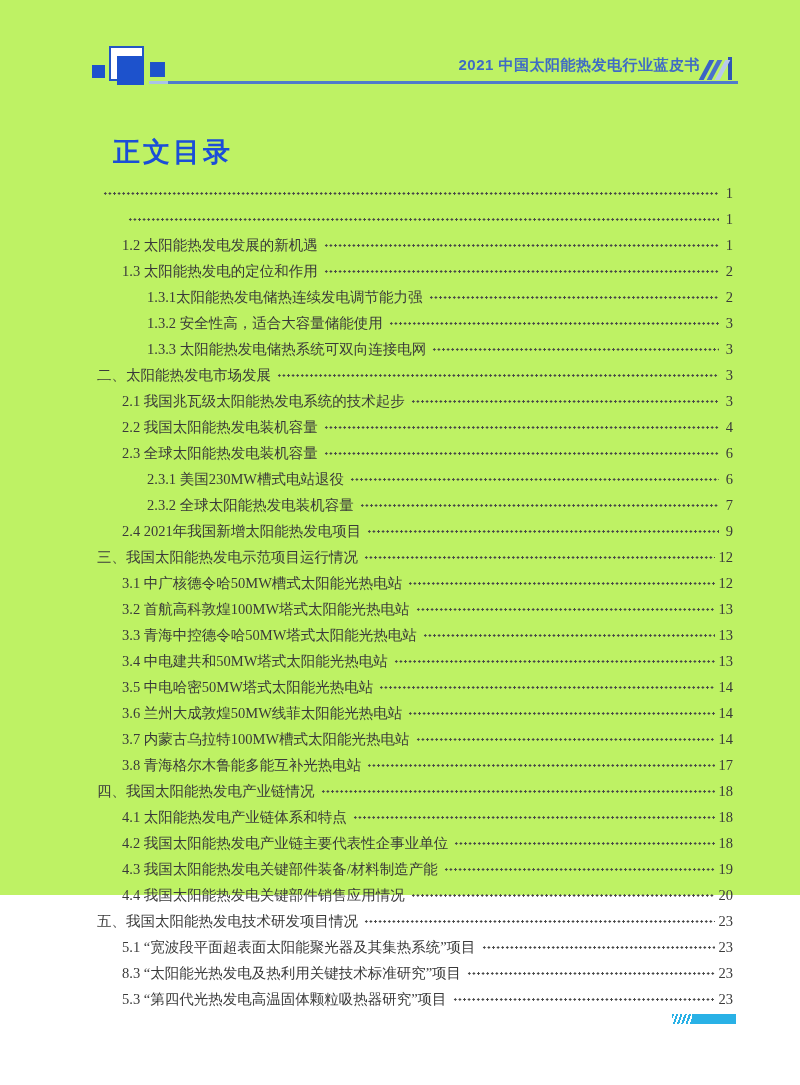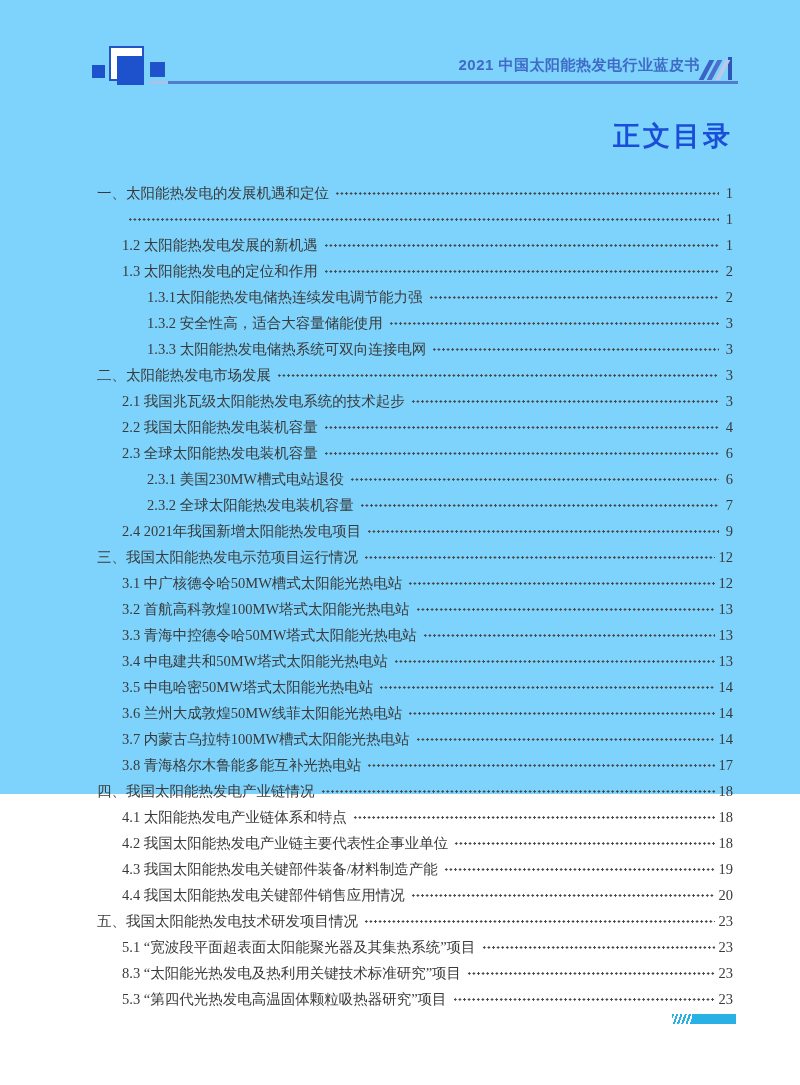--- a/index.html
+++ b/index.html
@@ -3,21 +3,21 @@
 <meta charset="utf-8">
 <style>
   html, body { margin: 0; padding: 0; }
   body {
     width: 800px; height: 1085px;
     background: #ffffff;
     font-family: "Liberation Serif", "DejaVu Serif", serif;
     position: relative;
     overflow: hidden;
   }
-  .page { position: absolute; inset: 0; width: 800px; height: 794px; background: #7dd3fc; }
+  .page { position: absolute; inset: 0; width: 800px; height: 895px; background: #bef264; }
 
   
   .logo-sq { position: absolute; display: block; }
   .sq-small-left  { left: 92px;  top: 65px; width: 13px; height: 13px; background: #1d52cc; }
   .sq-outline     { left: 109px; top: 46px; width: 31px; height: 31px; border: 2px solid #2356c4; background: #ffffff; }
   .sq-filled-big  { left: 117px; top: 56px; width: 27px; height: 29px; background: #1d52cc; }
   .sq-small-right { left: 150px; top: 62px; width: 13px; height: 13px; background: #1d52cc; border: 1px solid #2356c4; }
 
   .header-rule-light { position: absolute; left: 149px; top: 81px; width: 19px; height: 3px; background: #a9c3e8; }
   .header-rule { position: absolute; left: 168px; top: 81px; width: 570px; height: 3px; background: #4f7ccb; }
@@ -32,21 +32,21 @@
   .slashes { position: absolute; left: 704px; top: 57px; height: 23px; display: flex; align-items: flex-end; }
   .sl { display: inline-block; width: 5px; height: 20px; margin-right: 3px; transform: skewX(-28deg); }
   .sl1 { background: #3a63c5; }
   .sl2 { background: #4a70cc; }
   .sl3 { background: #b9c9ec; }
   .sl-bar { display: inline-block; width: 4px; height: 23px; background: #2f55b5; }
 
   
   .doc-title {
     position: absolute; top: 118px; left: 97px; width: 636px;
-    margin: 0; text-align: right;
+    margin: 16px; text-align: left;
     font-family: "Liberation Sans", "DejaVu Sans", sans-serif;
     font-size: 27px; font-weight: 700; letter-spacing: 3px;
     color: #1b4ed8;
   }
 
   
   .toc { position: absolute; top: 180px; left: 97px; right: 67px; }
   .toc-row {
     display: flex; align-items: center; height: 26px;
     font-size: 14.5px; color: #3a3a3a; cursor: pointer;
@@ -93,21 +93,20 @@
         <i class="sl-bar"></i>
     </div>
     <div class="header-rule-light"></div>
     <div class="header-rule"></div>
   </header>
 
   <h1 class="doc-title">正文目录</h1>
 
   <main class="toc" id="toc">
   <div class="toc-row level-0">
-    <span class="toc-label">一、太阳能热发电的发展机遇和定位</span>
     <span class="toc-leader"></span>
     <span class="toc-page">1</span>
   </div>
 
   <div class="toc-row level-1">
     <span class="toc-leader"></span>
     <span class="toc-page">1</span>
   </div>
 
   <div class="toc-row level-1">

